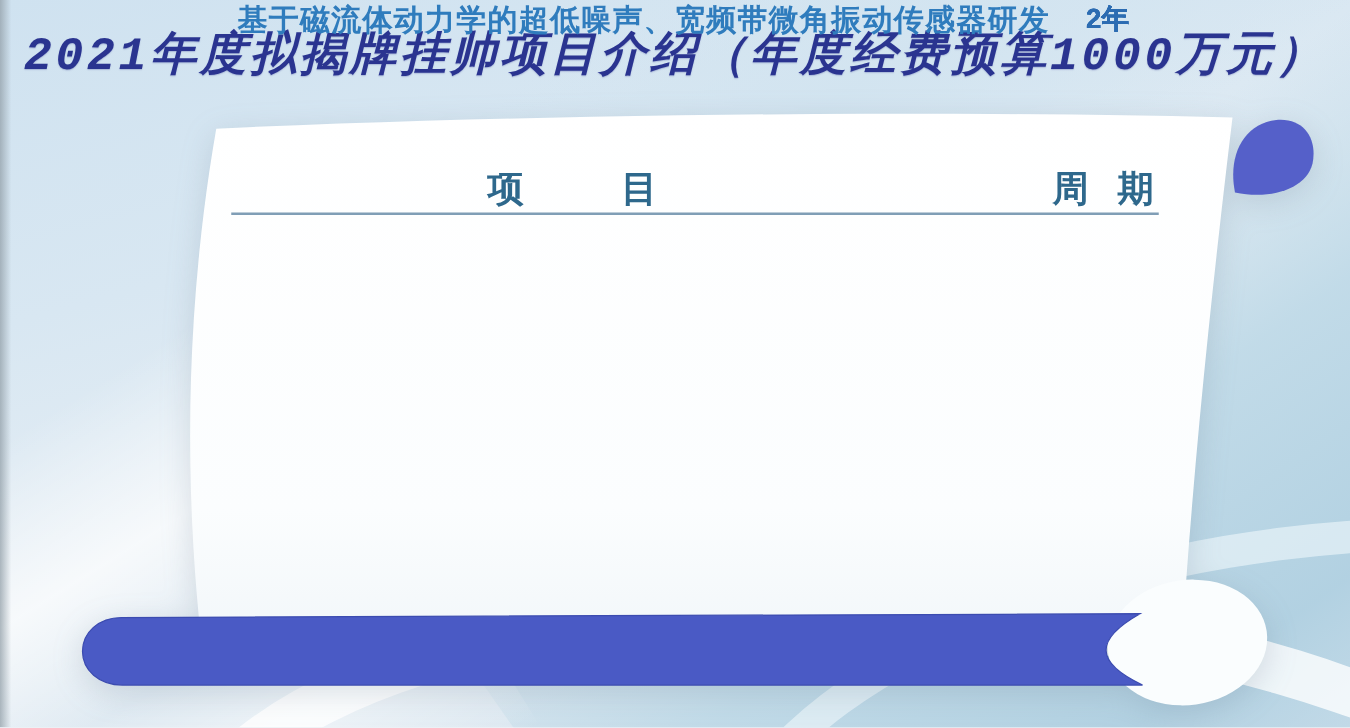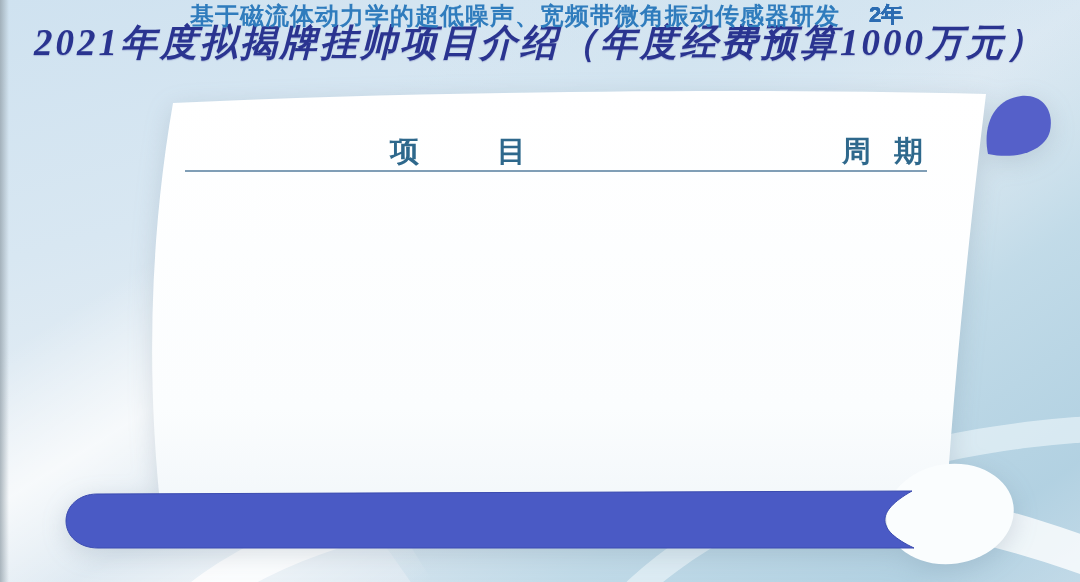--- a/index.html
+++ b/index.html
@@ -35,21 +35,21 @@
   .edge-left{
     position:absolute; left:0; top:0; width:9px; height:100%; pointer-events:none;
     background:linear-gradient(to right,#93a0a9,rgba(147,160,169,0)); opacity:.75;
   }
   
   #scroll-svg{ position:absolute; left:0; top:0; z-index:2;
     filter:drop-shadow(0 6px 12px rgba(90,110,130,.20)); }
   
   .title{
     position:absolute; z-index:3; left:0; top:18px; width:100%;
-    text-align:center; font-family:Liberation Serif, serif;
+    text-align:center; font-family:Liberation Mono, monospace;
     font-style:italic; font-weight:bold; font-size:37px; letter-spacing:3px;
     color:var(--title-color,#2a3490); white-space:nowrap;
     text-shadow:0 1px 1px rgba(42,52,144,.25);
   }
   .col-head{
     position:absolute; z-index:3; top:132px; font-weight:bold; font-size:29px;
     color:var(--header-color,#2e688c); white-space:nowrap;
   }
   .col-head.project{ left:390px; letter-spacing:78px;text-align:center; }
   .col-head.period{ left:842px; letter-spacing:23px; }

